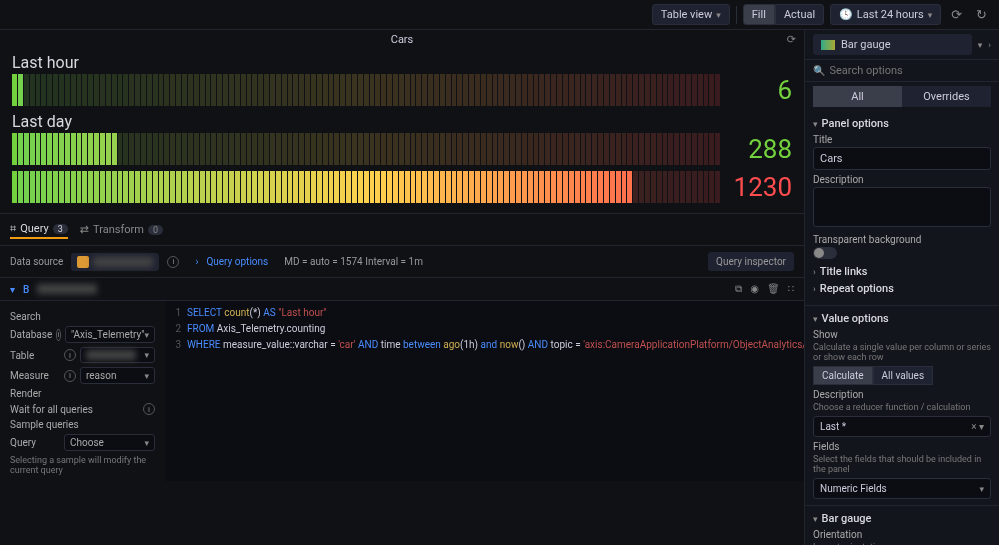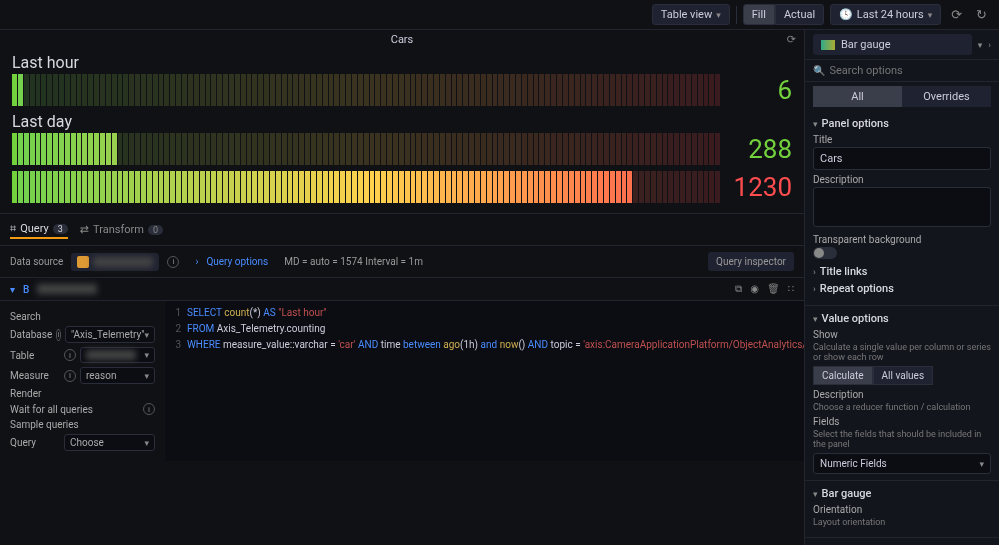--- a/index.html
+++ b/index.html
@@ -565,20 +565,21 @@
           <span class="info-circle">i</span>
         </div>
         <div class="field-label">Sample queries</div>
         <div class="macro-row">
           <span class="macro-label">Query</span>
           <div class="macro-sel">
               <span>Choose</span>
               <span class="chev">▾</span>
             </div>
         </div>
+        <div class="sample-note">Selecting a sample will modify the current query</div>
       </div>
       <div class="code-col">
         <div class="code-line">
             <span class="lineno">1</span>
             <span class="code"><span class="kw">SELECT</span> <span class="fn">count</span><span>(*)</span> <span class="kw">AS</span> <span class="str">"Last hour"</span></span>
           </div>
         <div class="code-line">
             <span class="lineno">2</span>
             <span class="code"><span class="kw">FROM</span><span> Axis_Telemetry.counting</span></span>
           </div>
@@ -635,20 +636,24 @@
           <span>Value options</span>
         </div>
       <div class="field-label">Show</div>
       <div class="field-desc">Calculate a single value per column or series or show each row</div>
       <div class="radio-group">
         <div class="rb active">Calculate</div>
         <div class="rb">All values</div>
       </div>
       <div class="field-label">Description</div>
       <div class="field-desc">Choose a reducer function / calculation</div>
+      <div class="select-box">
+          <span>Last *</span>
+          <span style="color:#888">× ▾</span>
+        </div>
       <div class="field-label">Fields</div>
       <div class="field-desc">Select the fields that should be included in the panel</div>
       <div class="select-box">
           <span>Numeric Fields</span>
           <span class="chev">▾</span>
         </div>
     </div>
 
     <div class="section">
       <div class="sec-title">

